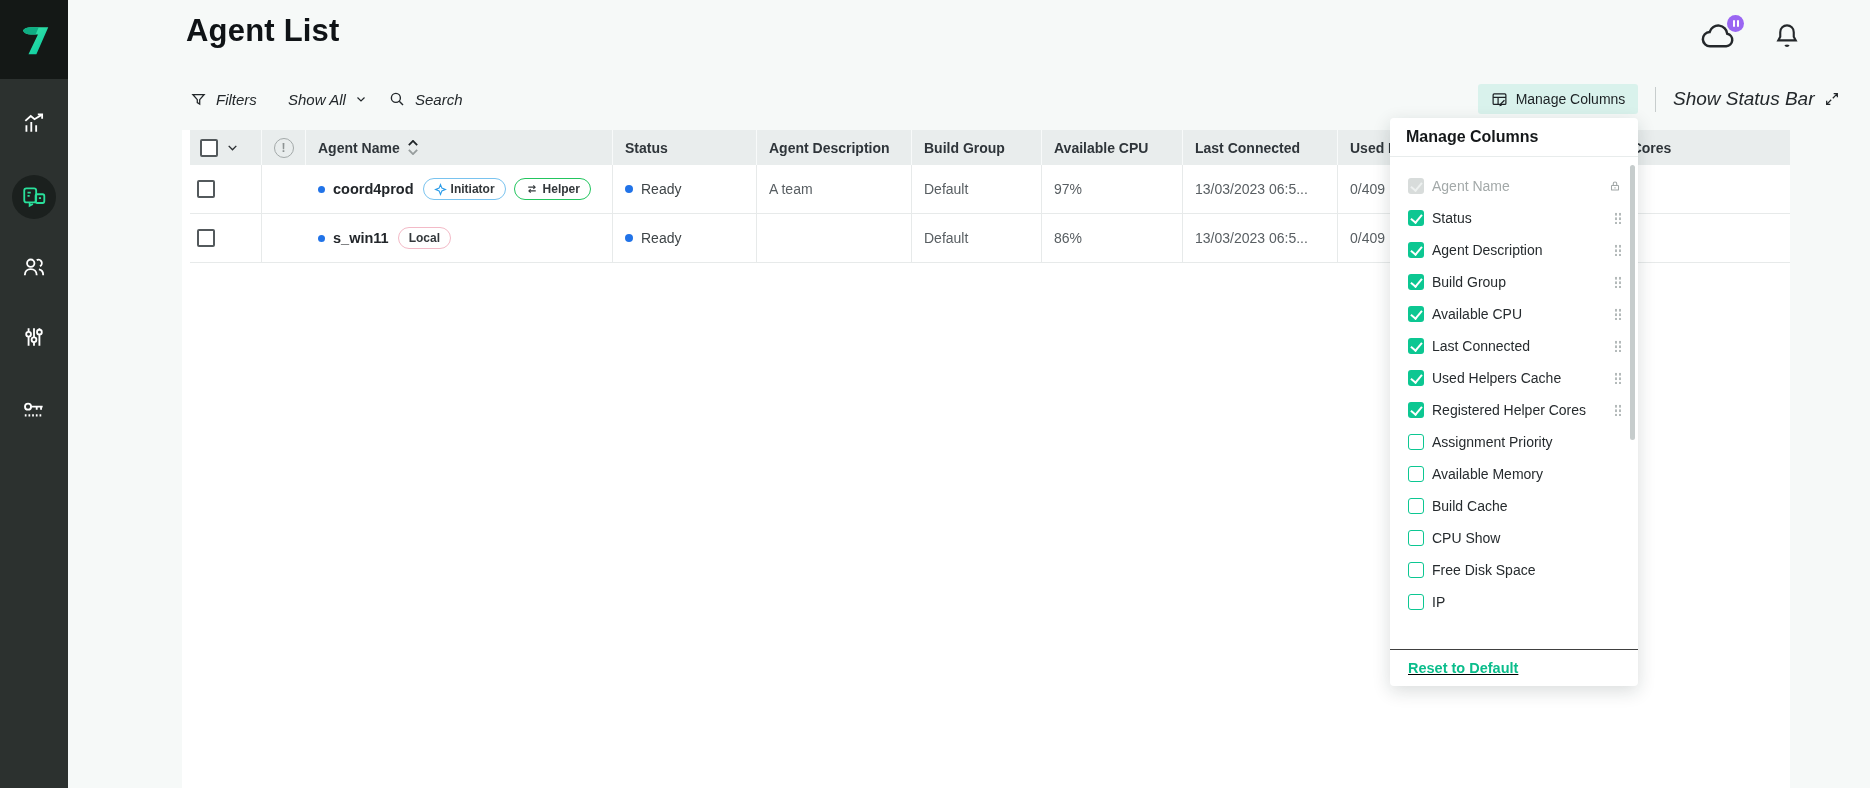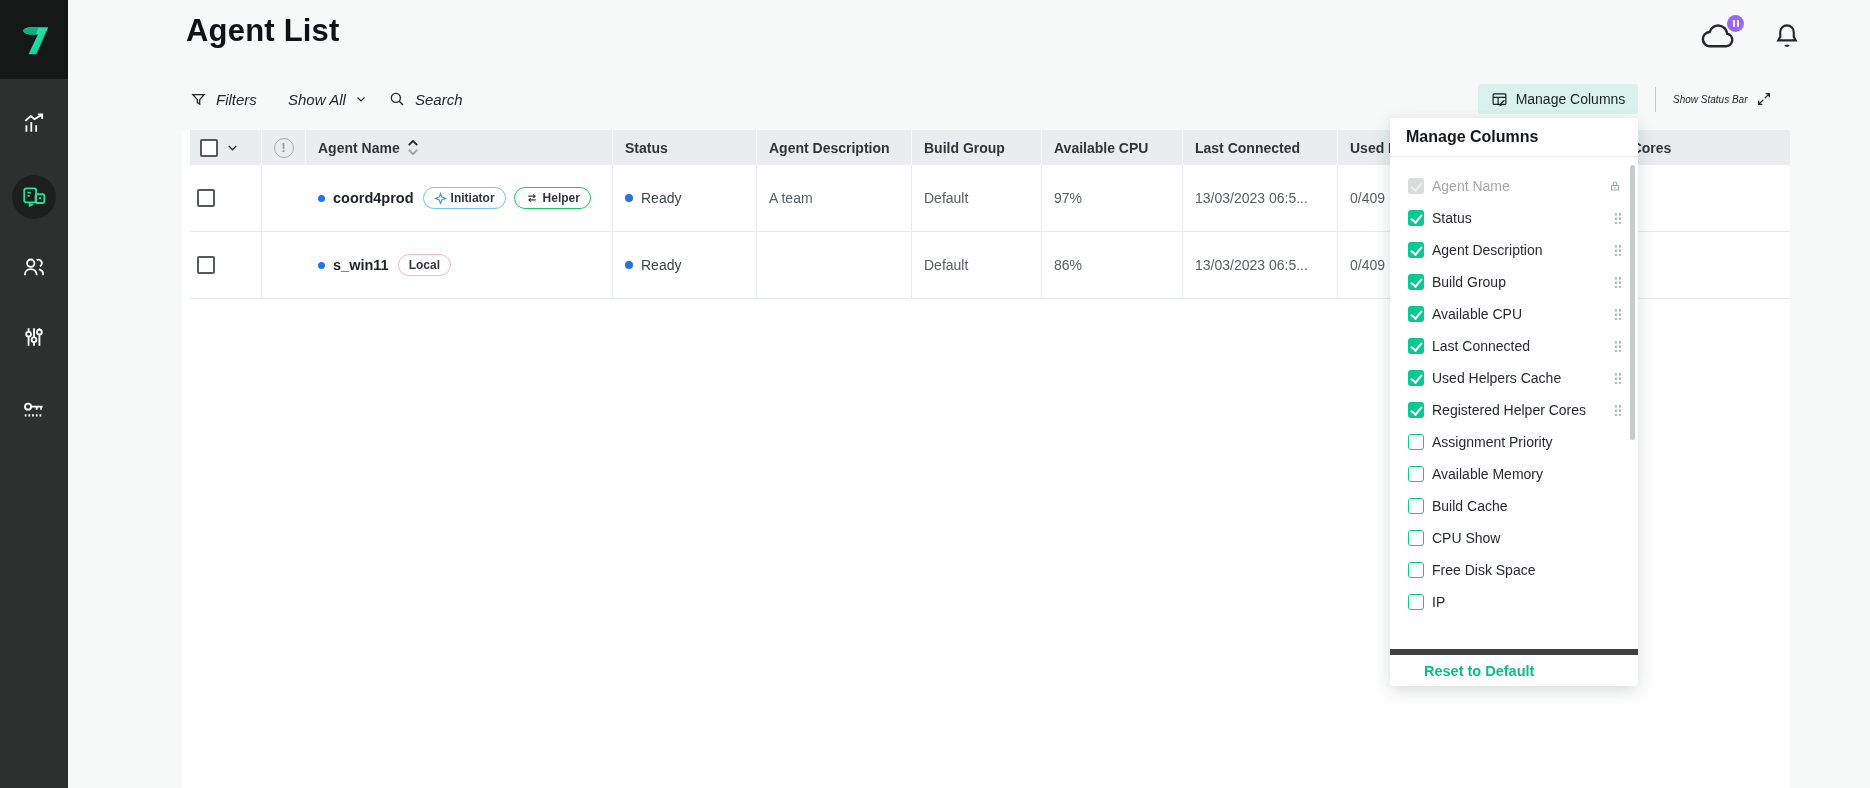--- a/index.html
+++ b/index.html
@@ -21,29 +21,29 @@
   .badge { position:absolute; right:-4px; top:-5px; width:17px; height:17px; border-radius:50%; background:#9a66f2; display:flex; align-items:center; justify-content:center; gap:2px; }
   .badge i { display:block; width:2px; height:7px; background:#fff; border-radius:1px; }
 
   
   .tool { position:absolute; top:84px; height:30px; display:flex; align-items:center; gap:9px; color:#23282b; font-size:15px; cursor:pointer;font-style:italic; }
   .tool-filters { left:190px; }
   .tool-showall { left:288px; }
   .tool-search { left:388px; }
   .btn-managecols { position:absolute; left:1478px; top:84px; width:160px; height:30px; background:#d9f2ec; border-radius:3px; display:flex; align-items:center; justify-content:center; gap:8px; font-size:14px; color:#1c2124; font-weight:500; cursor:pointer; }
   .v-divider { position:absolute; left:1655px; top:87px; width:1px; height:25px; background:#c7cdcd; }
-  .tool-statusbar { left:1673px; font-size:10px; }
+  .tool-statusbar { left:1673px; font-size:19px; }
 
   
   .card { position:absolute; left:182px; top:130px; width:1608px; height:658px; background:#ffffff; }
   .table { position:absolute; left:190px; top:130px; width:1600px; z-index:1; }
   .trh { display:flex; height:35px; background:#e9eded; }
   .trh .cell { font-weight:700; font-size:14px; color:#2f353a; }
   .trh .cell:not(:last-child){ border-right:1px solid #f8fafa; }
-  .tr { display:flex; height:67px; background:#fff; border-bottom:1px solid #e7eaea; cursor:pointer; }
+  .tr { display:flex; height:49px; background:#fff; border-bottom:1px solid #e7eaea; cursor:pointer; }
   .cell { display:flex; align-items:center; padding-left:12px; overflow:hidden; white-space:nowrap; }
   .c0{width:72px;} .c1{width:44px; padding-left:0; justify-content:center;}
   .c2{width:307px;} .c3{width:144px;} .c4{width:155px;} .c5{width:130px;}
   .c6{width:141px;} .c7{width:155px;} .c8{width:158px;} .c9{flex:1;}
   .tr .c0{border-right:1px solid #e7eaea;}
   .tr .c2,.tr .c3,.tr .c4,.tr .c5,.tr .c6,.tr .c7,.tr .c8{border-right:1px solid #e7eaea;}
   .tr .cell { font-size:14px; color:#585e62; }
   .checkbox { width:18px; height:18px; border:2px solid #53595c; border-radius:2px; background:#fff; margin-left:7px; cursor:pointer; flex:none; }
   .sort-stack { display:flex; flex-direction:column; gap:3px; margin-left:8px; }
   .dot { width:8px; height:8px; border-radius:50%; background:#2173e8; margin-right:8px; flex:none; }
@@ -61,21 +61,21 @@
   .p-item { height:32px; display:flex; align-items:center; padding:0 16px 0 18px; cursor:pointer; }
   .p-label { font-size:14px; color:#262b2e; flex:1; margin-left:8px; }
   .p-item.locked .p-label { color:#a3a9a9; }
   .cb { width:16px; height:16px; border-radius:3px; flex:none; position:relative; cursor:pointer; }
   .cb.checked { background:#0cc792; }
   .cb.checked::after { content:""; position:absolute; left:4.5px; top:1.5px; width:5px; height:9px; border:solid #fff; border-width:0 2px 2px 0; transform:rotate(40deg); }
   .cb.unchecked { background:#fff; border:1.6px solid #0cc792; }
   .cb.locked { background:#d8dcdb; }
   .cb.locked::after { content:""; position:absolute; left:4.5px; top:1.5px; width:5px; height:9px; border:solid #eef1f0; border-width:0 2px 2px 0; transform:rotate(40deg); }
   .drag { width:8px; height:12px; background:radial-gradient(circle,#b4baba 1.2px,transparent 1.4px); background-size:4px 4.5px; flex:none; }
-  .panel-footer { position:absolute; left:0; bottom:0; width:100%; height:37px; border-top:6px solid #404040; display:flex; align-items:center; padding-left:34px; }
+  .panel-footer { position:absolute; left:0; bottom:0; width:100%; height:37px; border-top:1px solid #404040; display:flex; align-items:center; padding-left:18px;text-decoration:underline; }
   .reset-link { color:#0abd8b; font-weight:700; font-size:14.5px; cursor:pointer; }
   .scroll-thumb { position:absolute; right:3px; top:47px; width:5px; height:275px; border-radius:3px; background:#c6cccc; cursor:pointer; }
 
   svg { display:block; }
 </style>
 </head>
 <body>
 
 <div class="app">
 

